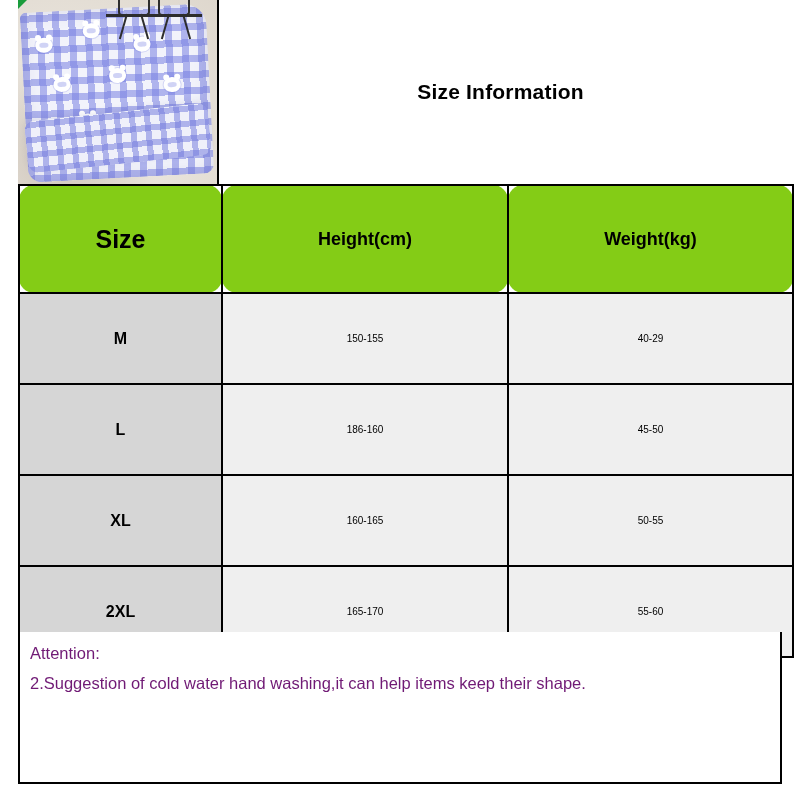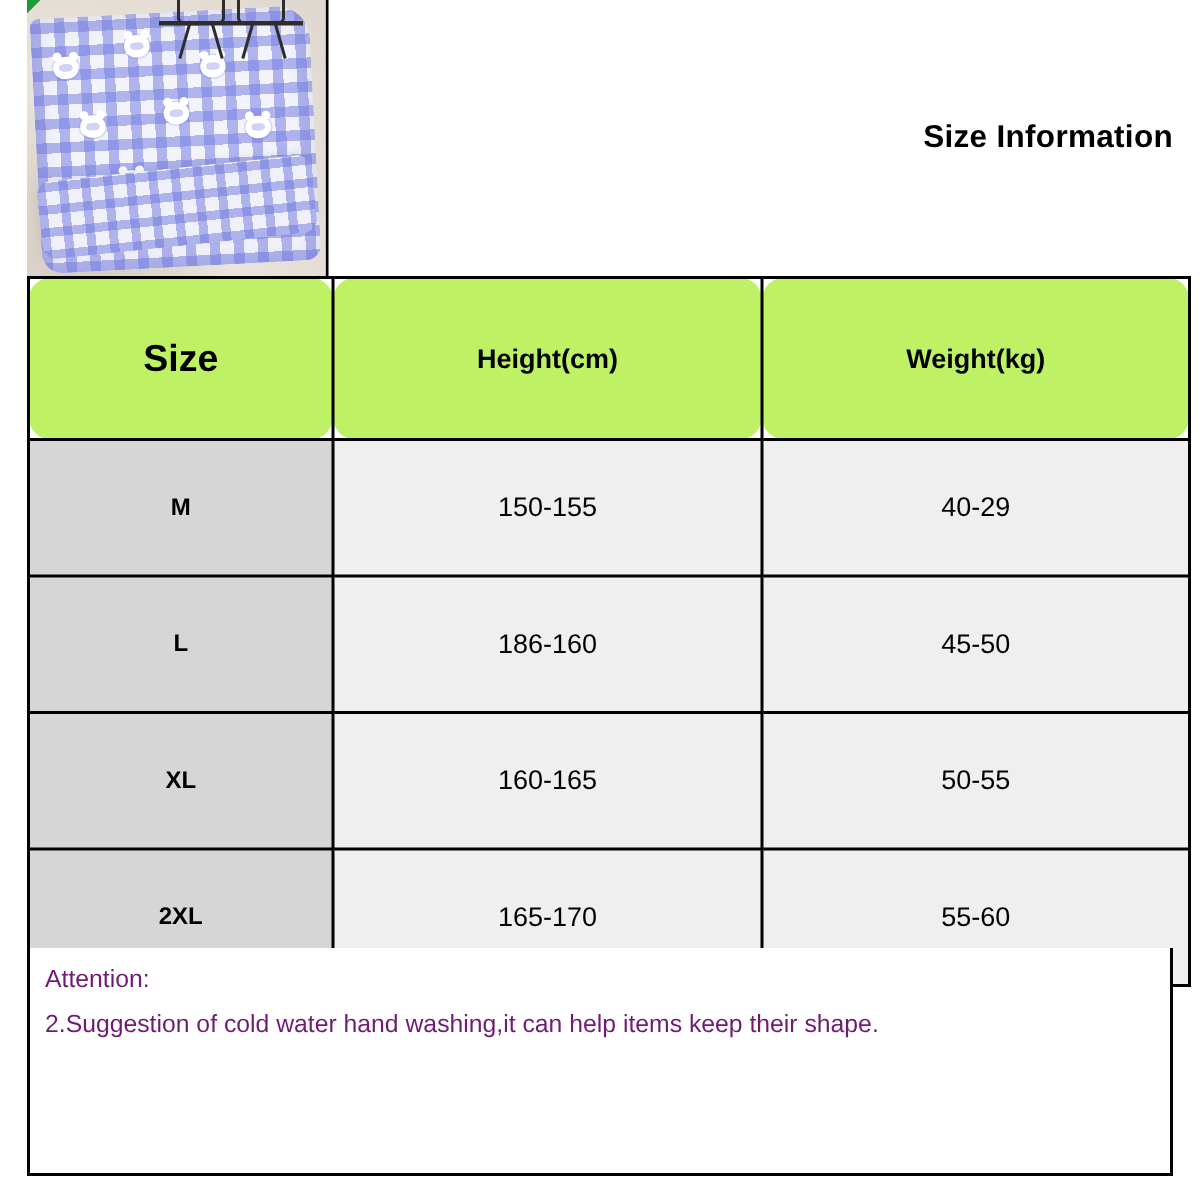--- a/index.html
+++ b/index.html
@@ -143,21 +143,21 @@
     width: 0;
     height: 0;
     border-left: 9px solid #1a9c3c;
     border-bottom: 9px solid transparent;
   }
   .title-cell {
     flex: 1 1 auto;
     height: 184px;
     display: flex;
     align-items: center;
-    justify-content: flex-end;
+    justify-content: center;
     background: #ffffff;
     border-left: 2px solid #000000;
   }
   .title-text {
     font-size: 21px;
     font-weight: bold;
     color: #000000;
     letter-spacing: 0.2px;
   }
   
@@ -174,34 +174,34 @@
     text-align: center;
     vertical-align: middle;
     color: #000000;
   }
   .col-size { width: 199px; }
   .col-h    { width: 282px; }
   .col-w    { width: 281px; }
 
   .hdr-row td {
     height: 104px;
-    background: #bef264;
+    background: #84cc16;
     border-radius: 15px;
   }
   .hdr-size {
     font-size: 25px;
     font-weight: bold;
   }
   .hdr-col {
     font-size: 18px;
     font-weight: bold;
   }
   .data-row td {
     height: 87px;
-    font-size: 18px;
+    font-size: 10px;
   }
   .data-row td.c-size {
     background: #d6d6d6;
     font-weight: bold;
     font-size: 16px;
   }
   .data-row td.c-val {
     background: #efefef;
     font-weight: normal;
   }

